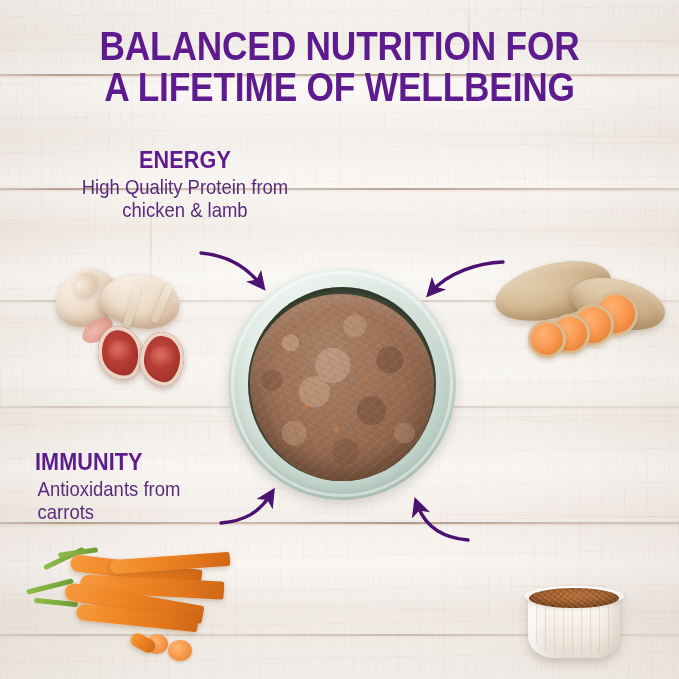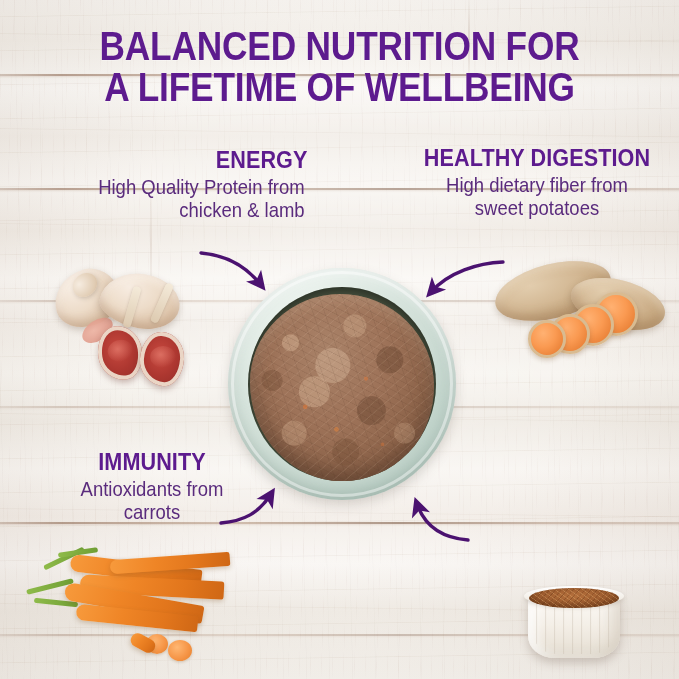--- a/index.html
+++ b/index.html
@@ -116,23 +116,23 @@
   }
   .co-body {
     color:#5a2b7d;
     font-size:21px;
     line-height:1.12;
     margin-top:2px;
     transform:scaleX(0.88);
     font-family:"Liberation Sans Narrow","Liberation Sans", sans-serif;
     font-weight:400;
   }
-  .c-energy    { left:32px;  top:148px; width:290px; text-align:right; }
+  .c-energy    { left:40px;  top:148px; width:290px; text-align:center; }
   .c-digestion { left:400px; top:146px; width:274px; text-align:center; }
-  .c-immunity  { left:22px;  top:450px; width:260px; text-align:center; }
+  .c-immunity  { left:22px;  top:450px; width:260px; }
   .c-skin      { left:430px; top:408px; width:244px; text-align:center; }
   .c-skin .co-title { font-size:30px; line-height:1.05; white-space:normal; }
   .c-skin .co-body  { margin-top:4px; }
 
   
   .bowl-wrap { position:absolute; left:228px; top:268px; width:228px; height:234px; }
   .bowl-shadow {
     position:absolute; left:6px; top:14px; width:216px; height:214px;
     border-radius:50%;
     background:radial-gradient(ellipse at 50% 56%,
@@ -349,27 +349,20 @@
   </h1>
 
   <div class="callout c-energy">
     <div class="co-title">ENERGY</div>
     <div class="co-body">
       <span>High Quality Protein from</span><br>
       <span>chicken &amp; lamb</span>
     </div>
   </div>
 
-  <div class="callout c-digestion">
-    <div class="co-title">HEALTHY DIGESTION</div>
-    <div class="co-body">
-      <span>High dietary fiber from</span><br>
-      <span>sweet potatoes</span>
-    </div>
-  </div>
 
   <div class="callout c-immunity">
     <div class="co-title">IMMUNITY</div>
     <div class="co-body">
       <span>Antioxidants from</span><br>
       <span>carrots</span>
     </div>
   </div>
 
 

